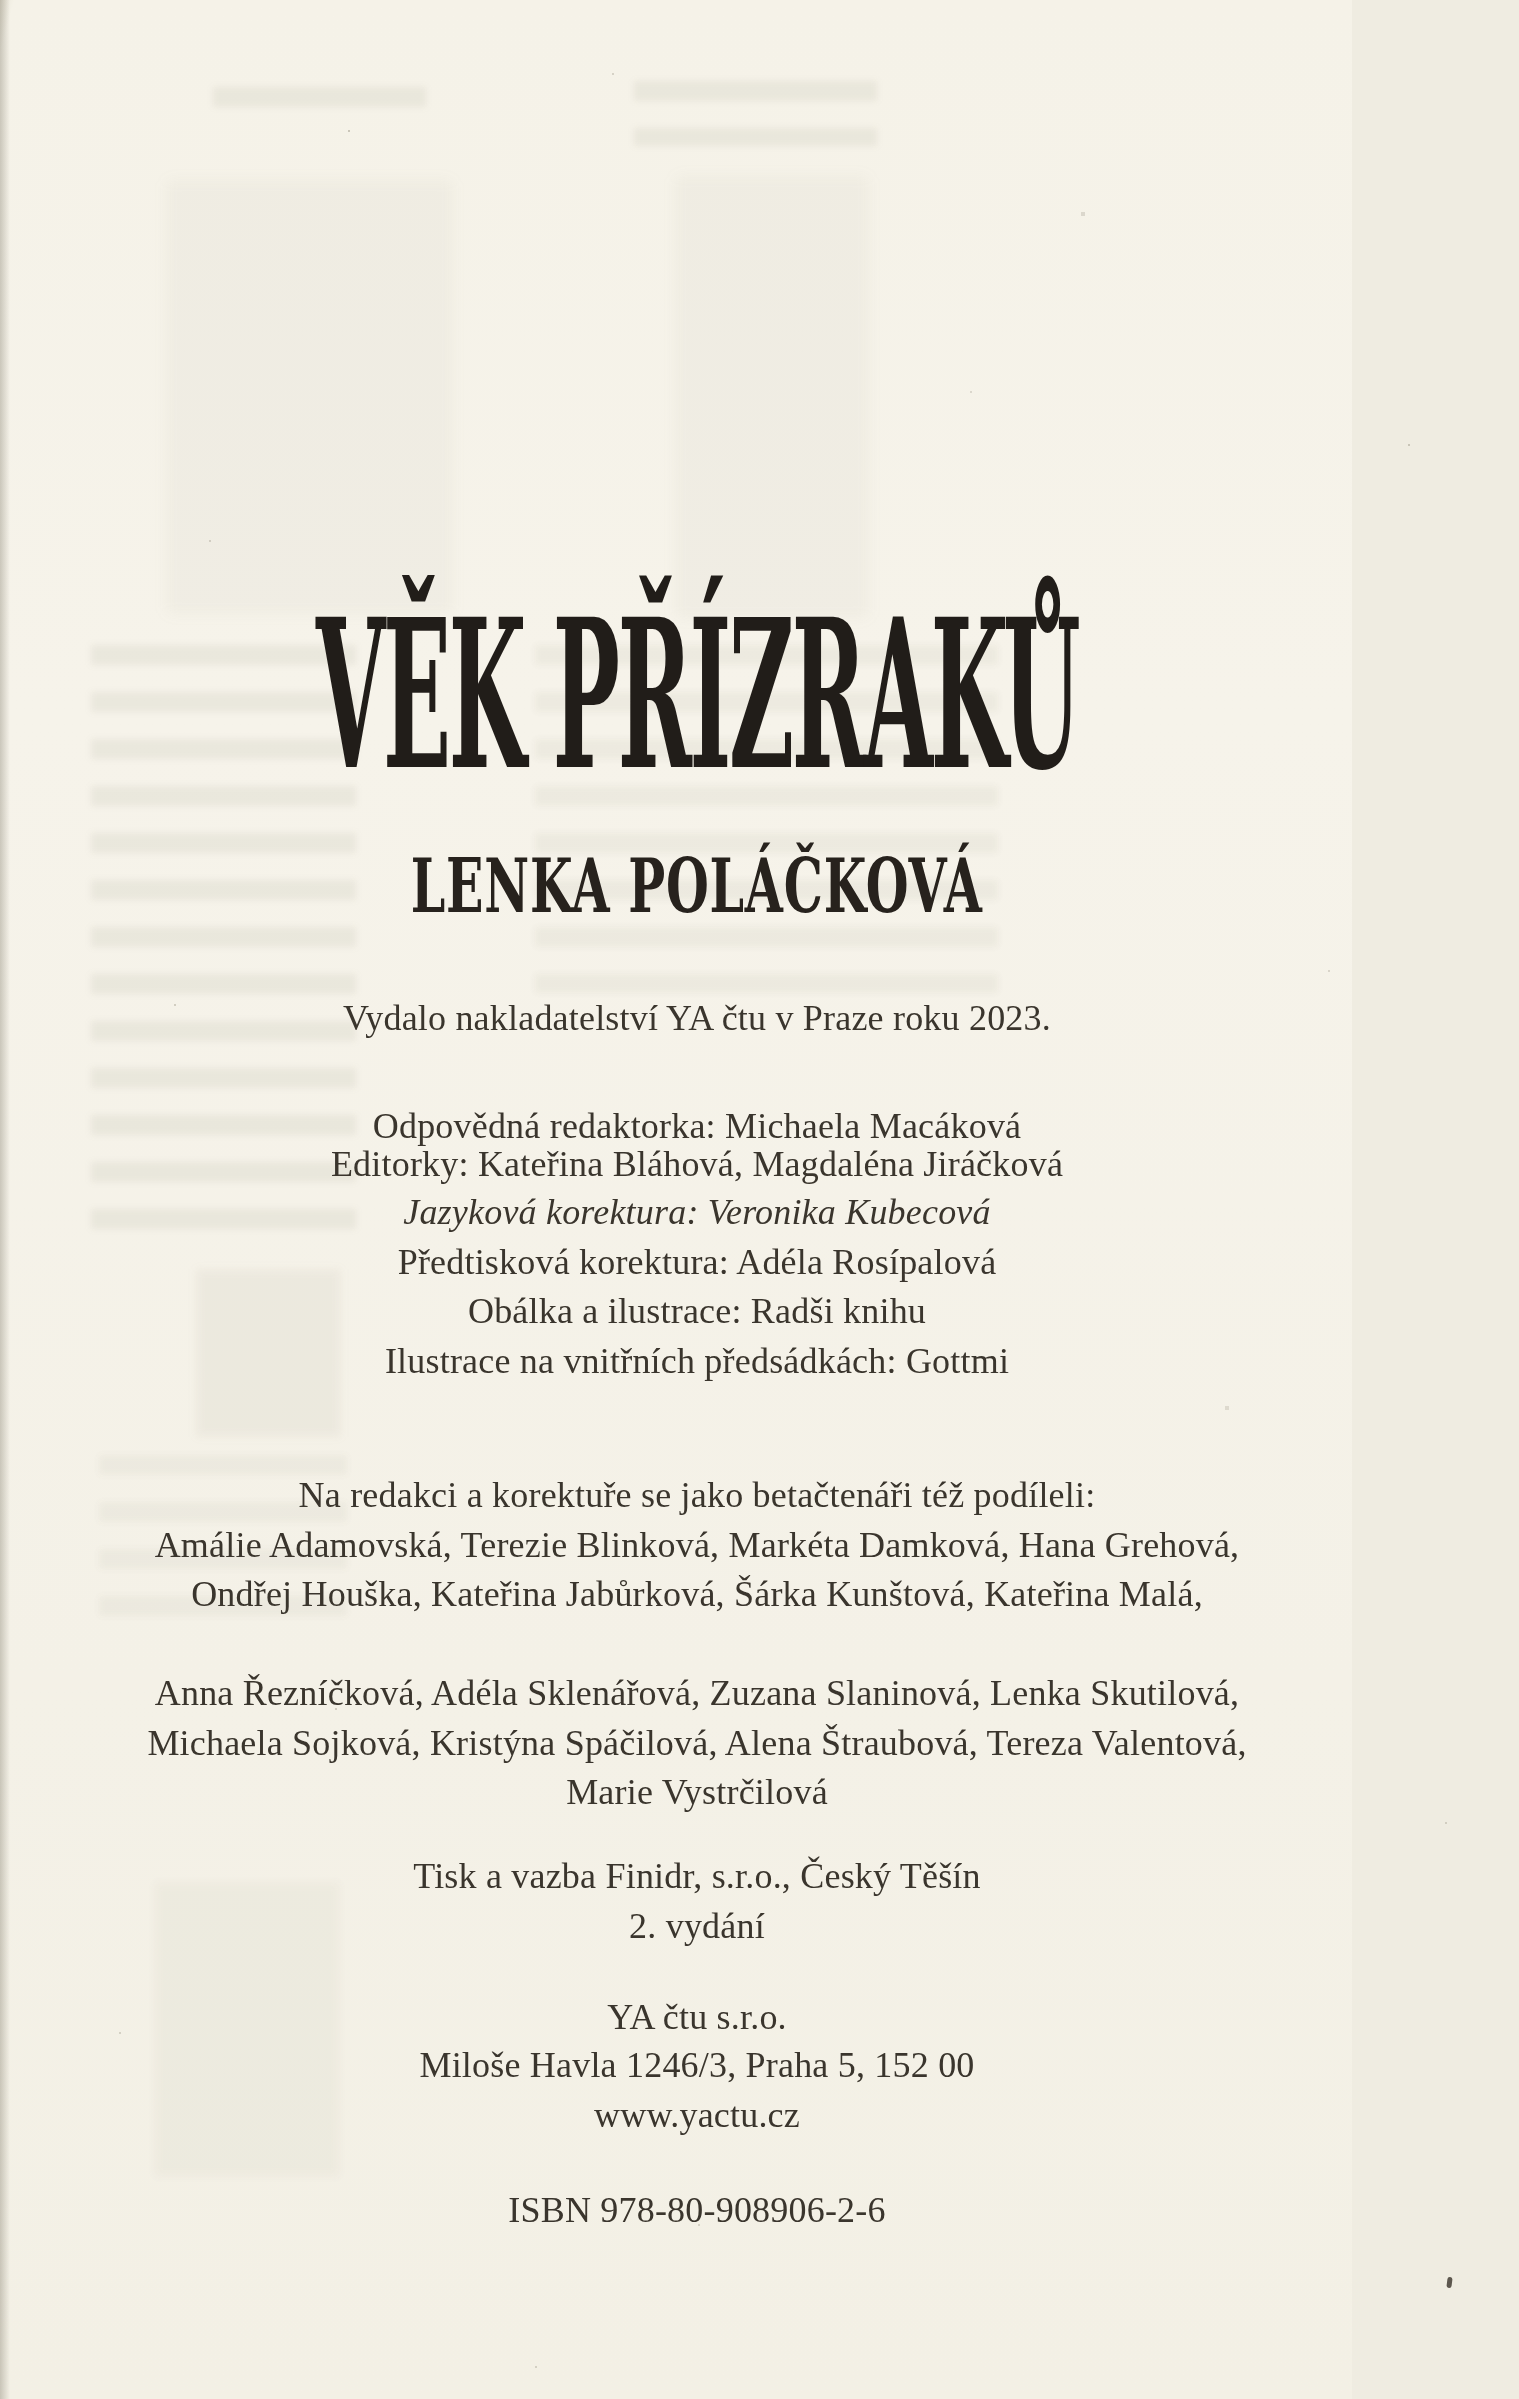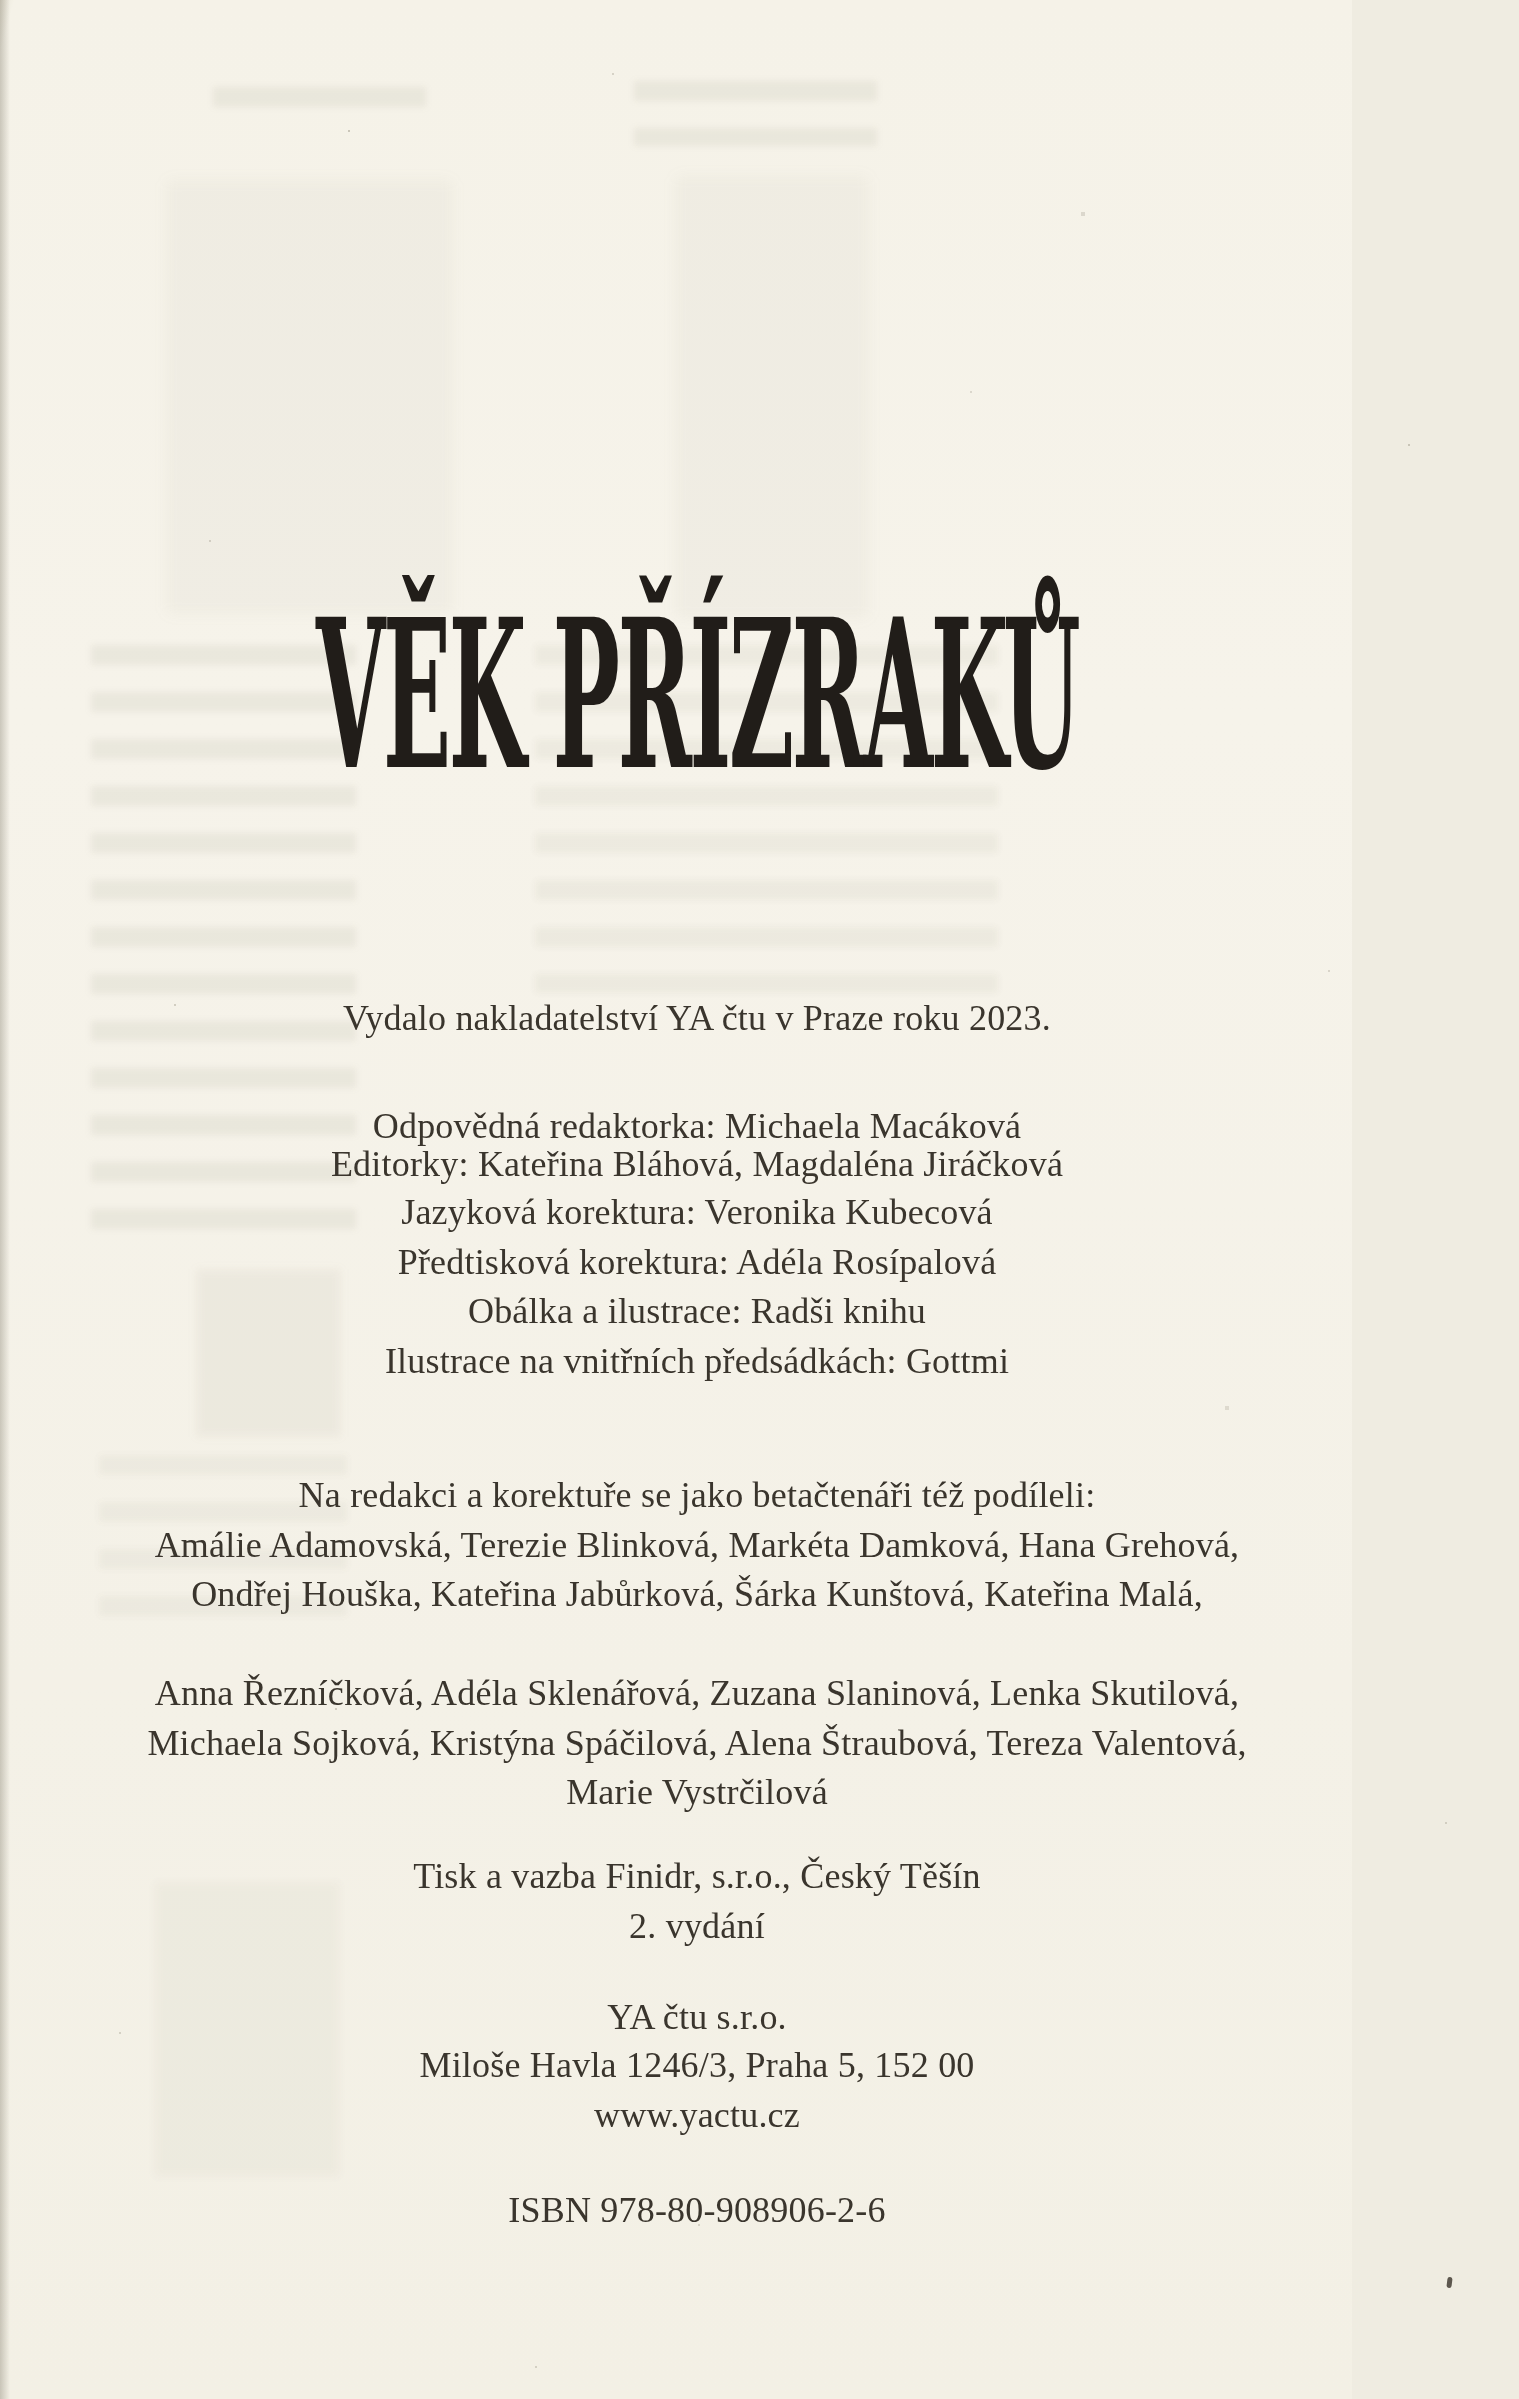--- a/index.html
+++ b/index.html
@@ -119,26 +119,29 @@
   <div class="ghost ghost-lines" style="left:99px; top:1455px; width:248px; height:178px; opacity:0.7;"></div>
   <div class="ghost ghost-frame" style="left:158px; top:1886px; width:178px; height:287px; opacity:0.8;"></div>
 
   <div class="specks"></div>
   <div class="ink-speck"></div>
 
   <div class="title-wrap">
     <span class="title-text">VĚK PŘÍZRAKŮ</span>
   </div>
 
+  <div class="author-wrap">
+    <span class="author-text">LENKA POLÁČKOVÁ</span>
+  </div>
 
   <div class="content-line" style="top:995px;">Vydalo nakladatelství YA čtu v Praze roku 2023.</div>
 
   <div class="content-line" style="top:1091px;margin-top:12px;">Odpovědná redaktorka: Michaela Macáková</div>
   <div class="content-line" style="top:1141px;">Editorky: Kateřina Bláhová, Magdaléna Jiráčková</div>
-  <div class="content-line" style="top:1189px;">Jazyková korektura: Veronika Kubecová</div>
+  <div class="content-line" style="top:1189px;font-style:italic;">Jazyková korektura: Veronika Kubecová</div>
   <div class="content-line" style="top:1239px;">Předtisková korektura: Adéla Rosípalová</div>
   <div class="content-line" style="top:1288px;">Obálka a ilustrace: Radši knihu</div>
   <div class="content-line" style="top:1338px;">Ilustrace na vnitřních předsádkách: Gottmi</div>
 
   <div class="content-line" style="top:1472px;">Na redakci a korektuře se jako betačtenáři též podíleli:</div>
   <div class="content-line" style="top:1522px;">Amálie Adamovská, Terezie Blinková, Markéta Damková, Hana Grehová,</div>
   <div class="content-line" style="top:1571px;">Ondřej Houška, Kateřina Jabůrková, Šárka Kunštová, Kateřina Malá,</div>
   <div class="content-line" style="top:1670px;">Anna Řezníčková, Adéla Sklenářová, Zuzana Slaninová, Lenka Skutilová,</div>
   <div class="content-line" style="top:1720px;">Michaela Sojková, Kristýna Spáčilová, Alena Štraubová, Tereza Valentová,</div>
   <div class="content-line" style="top:1769px;">Marie Vystrčilová</div>

